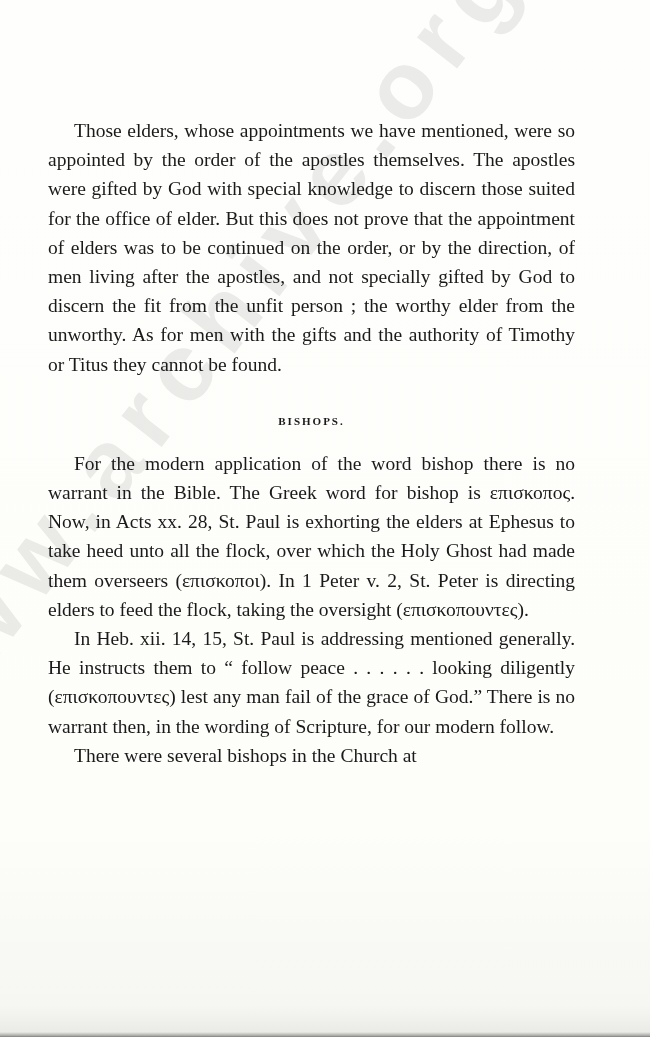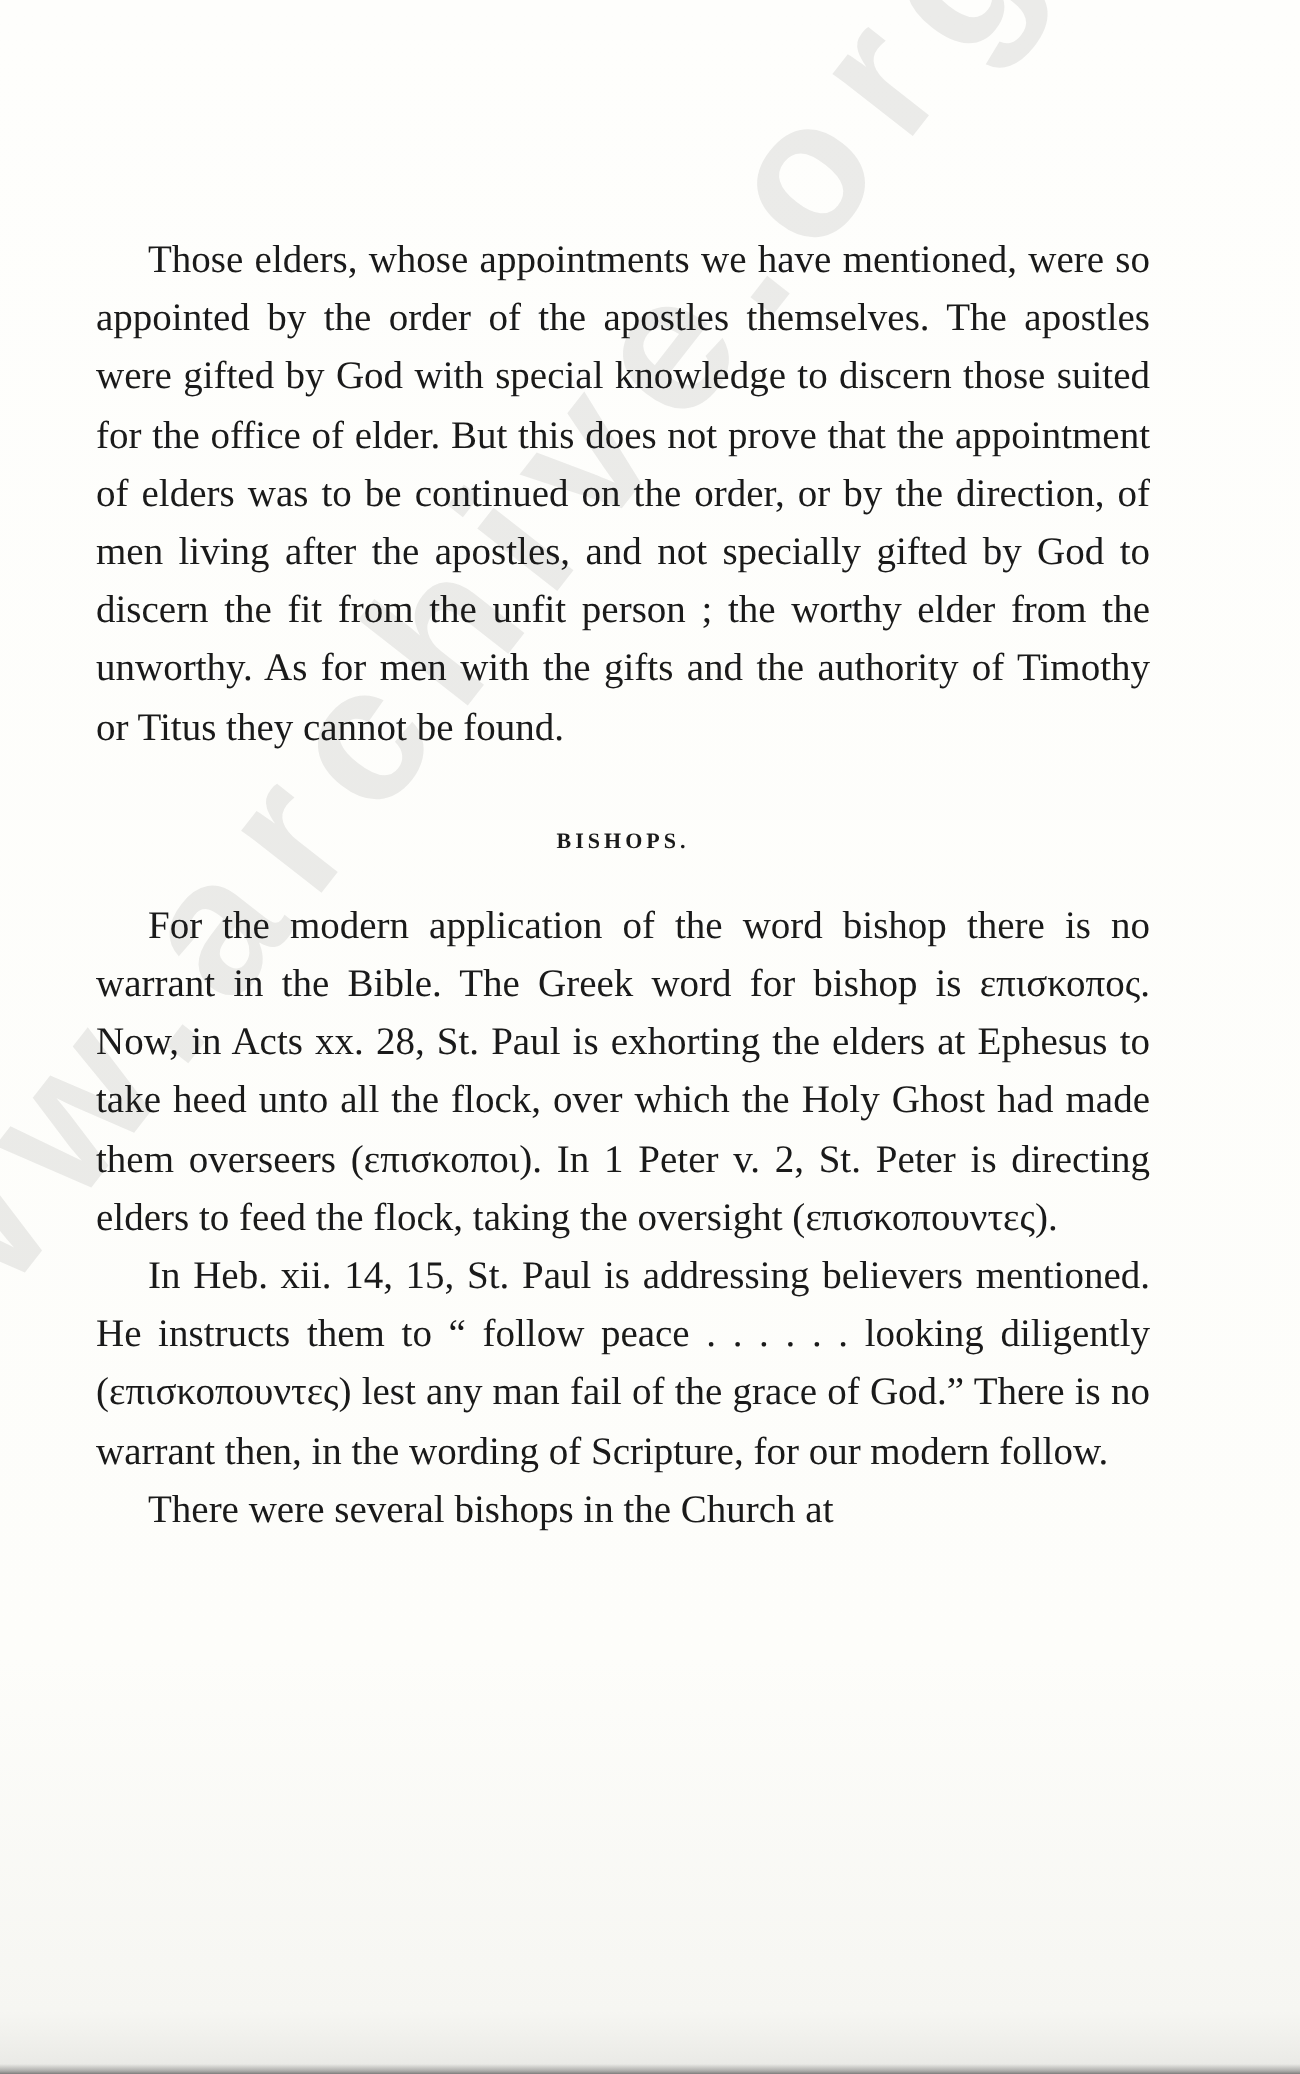--- a/index.html
+++ b/index.html
@@ -84,20 +84,20 @@
 
 
   <div class="text-block">
 
     <p class="para"><span>Those elders, whose appointments we have mentioned, were so appointed by the order of the apostles themselves.  The apostles were gifted by God with special knowledge to discern those suited for the office of elder.  But this does not prove that the appointment of elders was to be continued on the order, or by the direction, of men living after the apostles, and not specially gifted by God to discern the fit from the unfit person ; the worthy elder from the unworthy.  As for men with the gifts and the authority of Timothy or Titus they cannot be found.</span></p>
 
     <p class="section-heading">BISHOPS.</p>
 
     <p class="para"><span>For the modern application of the word bishop there is no warrant in the Bible.  The Greek word for bishop is </span><span class="it">επισκοπος</span><span>.  Now, in Acts xx. 28, St. Paul is exhorting the </span><span class="it">elders</span><span> at Ephesus to take heed unto all the flock, over which the Holy Ghost had made them overseers (</span><span class="it">επισκοποι</span><span>).  In 1 Peter v. 2, St. Peter is directing </span><span class="it">elders</span><span> to feed the flock, taking the oversight (</span><span class="it">επισκοπουντες</span><span>).</span></p>
 
-    <p class="para"><span>In Heb. xii. 14, 15, St. Paul is addressing </span><span class="it">believers mentioned</span><span>.  He instructs them to “ follow peace . . . . . .  looking diligently (</span><span class="it">επισκοπουντες</span><span>) lest any man fail of the grace of God.”   There is no warrant then, in the wording of Scripture, for our modern follow.</span></p>
+    <p class="para"><span>In Heb. xii. 14, 15, St. Paul is addressing </span><span class="it">mentioned generally</span><span>.  He instructs them to “ follow peace . . . . . .  looking diligently (</span><span class="it">επισκοπουντες</span><span>) lest any man fail of the grace of God.”   There is no warrant then, in the wording of Scripture, for our modern follow.</span></p>
 
     <p class="para"><span>There were several bishops in the Church at</span></p>
 
   </div>
 
   <div class="scan-bottom-edge"></div>
 </div>
 
 </body></html>

